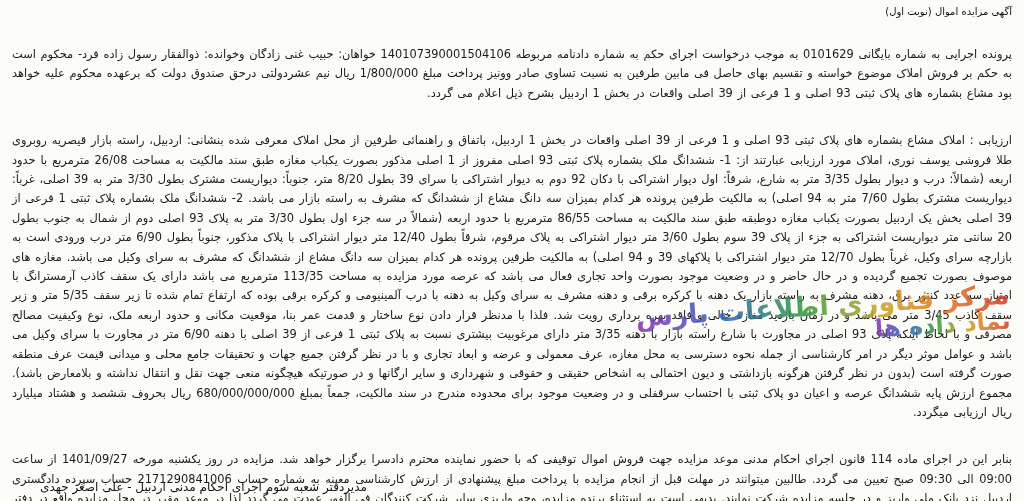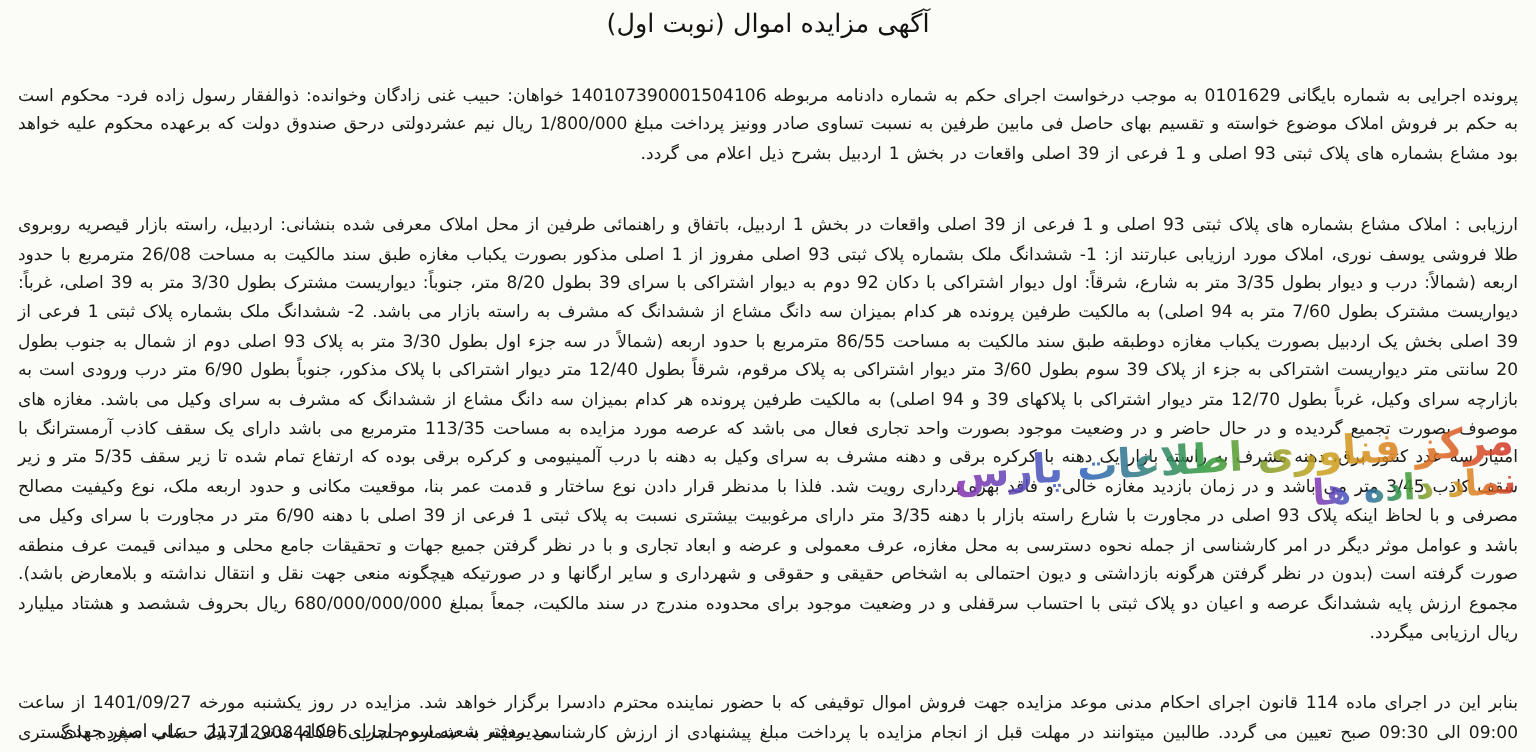--- a/index.html
+++ b/index.html
@@ -10,22 +10,22 @@
     font-family: "DejaVu Sans", sans-serif;
   }
   .page {
     position: relative;
     width: 1024px;
     height: 501px;
     padding: 6px 12px 6px 12px;
     direction: rtl;
   }
   .doc-title {
-    font-size: 17px;
-    text-align: center;
+    font-size: 10px;
+    text-align: right;
     margin-bottom: 8px;
     color: #141312;
   }
   .para {
     font-size: 11.4px;
     line-height: 19.4px;
     text-align: justify;
     text-justify: inter-word;
     word-spacing: 1px;
     color: #1b1a18;

